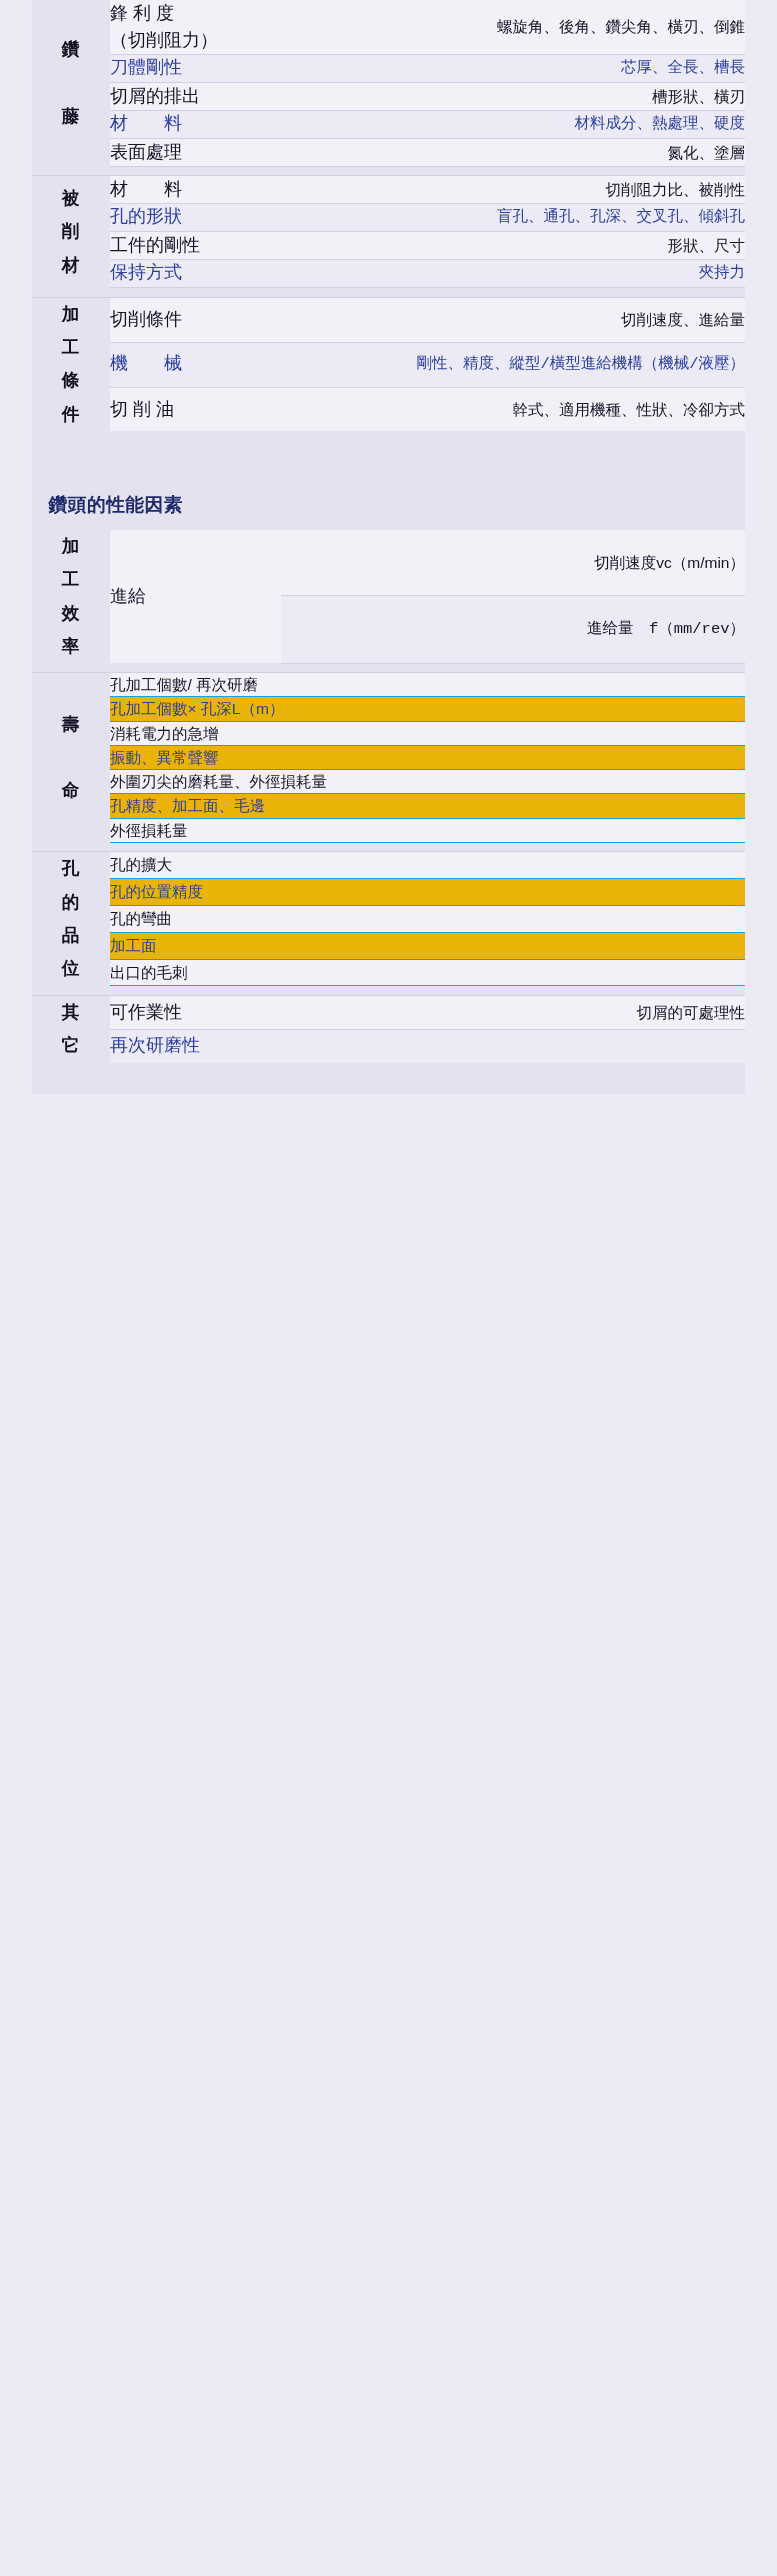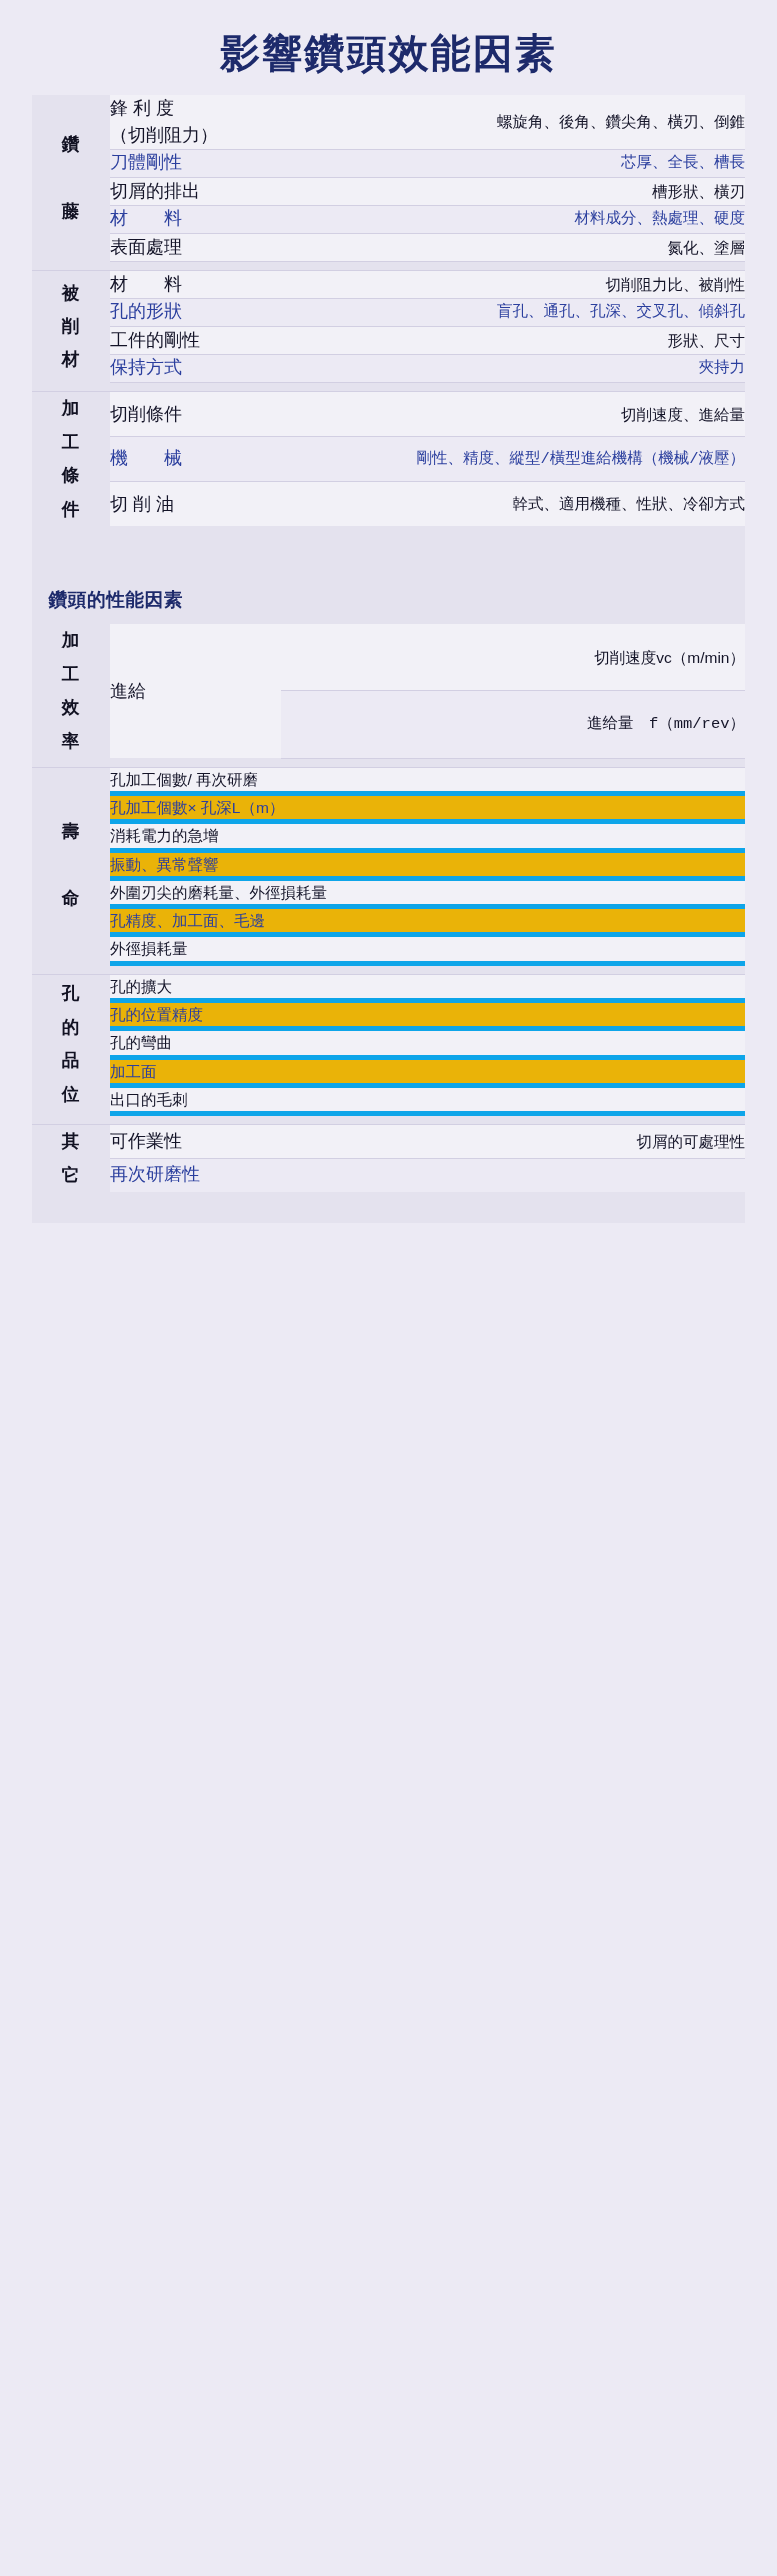--- a/index.html
+++ b/index.html
@@ -94,21 +94,21 @@
     text-align: right;
   }
   .mid-cell.alt, .val-cell.alt {
     background: #eceaf4;
     font-family: Liberation Mono, monospace;
   }
   .wide-cell {
     font-size: 15.5px;
     padding: 12.4px 13.5px;
     line-height: 1.5;
-    border-bottom: 5px solid #0ea5e9;
+    border-bottom: 1px solid #0ea5e9;
     background: #f2f1f7;
   }
   .wide-cell.alt {
     background: #eab308;
   }
   .ink-dark { color: #141428; }
   .ink-blue { color: #2b3f9e; }
   .group-gap td {
     height: 8.3px;
     background: #e4e2ee;
@@ -117,21 +117,20 @@
   }
   .grouptop td { border-top: 1px solid #d2cfe2; }
   .no-border-bottom { border-bottom: none !important; }
   .spacer-lg { height: 36px; background: #e4e2ee; }
 </style>
 </head>
 <body>
 
 <div class="page">
 
-  <h1 class="doc-title">影響鑽頭效能因素</h1>
 
   <div class="panel">
 
 
 
     <table class="matrix">
 
       <tbody>
           <tr>
         <td class="cat-cell" rowspan="5">

